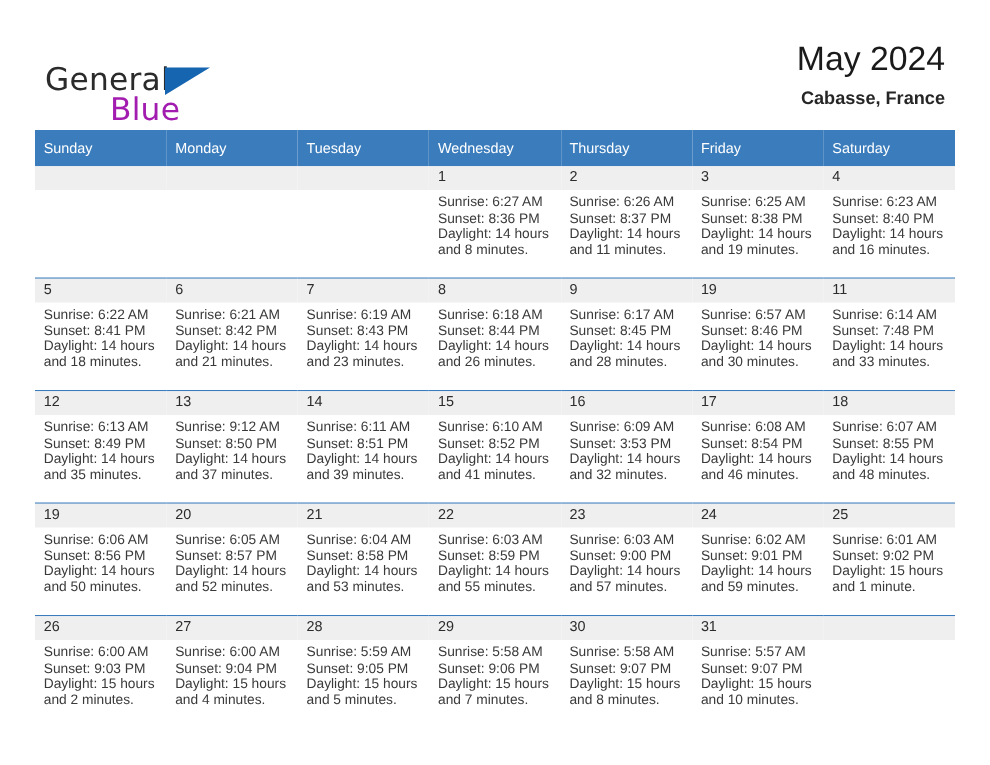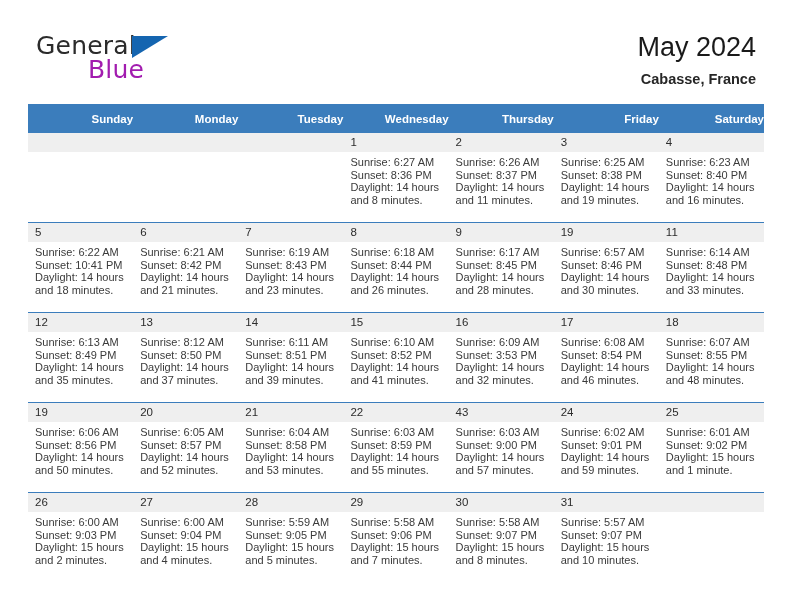--- a/index.html
+++ b/index.html
@@ -25,21 +25,21 @@
   .topbar {
     position: absolute;
     left: 0;
     top: 0;
     width: 792px;
     height: 104px;
   }
   .brand {
     position: absolute;
     left: 36px;
-    top: 31px;
+    top: 49px;
     width: 230px;
     height: 58px;
   }
   .brand-general {
     position: absolute;
     left: 0;
     top: 0;
     font-size: 25px;
     letter-spacing: 0.2px;
     color: #2b2b2b;
@@ -97,22 +97,22 @@
   }
   table.cal {
     border-collapse: collapse;
     table-layout: fixed;
     width: 736px;
   }
   table.cal th {
     background: #3b7dbc;
     color: #ffffff;
     font-size: 11.5px;
-    font-weight: 700;
-    text-align: right;
+    font-weight: 400;
+    text-align: left;
     padding: 5px 0 5px 7px;
     height: 19px;
     line-height: 14px;
     border: none;
   }
   table.cal td {
     vertical-align: top;
     padding: 0;
     width: 105.14px;
     border: none;
@@ -265,21 +265,21 @@
                 </div>
               </div>
             </td>
           </tr>
           <tr class="week-2">
             <td>
               <div class="cell">
                 <div class="daynum-band">5</div>
                 <div class="cell-body">
                   <div>Sunrise: 6:22 AM</div>
-                  <div>Sunset: 10:41 PM</div>
+                  <div>Sunset: 8:41 PM</div>
                   <div>Daylight: 14 hours</div>
                   <div>and 18 minutes.</div>
                 </div>
               </div>
             </td>
             <td>
               <div class="cell">
                 <div class="daynum-band">6</div>
                 <div class="cell-body">
                   <div>Sunrise: 6:21 AM</div>
@@ -331,21 +331,21 @@
                   <div>Daylight: 14 hours</div>
                   <div>and 30 minutes.</div>
                 </div>
               </div>
             </td>
             <td>
               <div class="cell">
                 <div class="daynum-band">11</div>
                 <div class="cell-body">
                   <div>Sunrise: 6:14 AM</div>
-                  <div>Sunset: 8:48 PM</div>
+                  <div>Sunset: 7:48 PM</div>
                   <div>Daylight: 14 hours</div>
                   <div>and 33 minutes.</div>
                 </div>
               </div>
             </td>
           </tr>
           <tr class="week-3">
             <td>
               <div class="cell">
                 <div class="daynum-band">12</div>
@@ -354,21 +354,21 @@
                   <div>Sunset: 8:49 PM</div>
                   <div>Daylight: 14 hours</div>
                   <div>and 35 minutes.</div>
                 </div>
               </div>
             </td>
             <td>
               <div class="cell">
                 <div class="daynum-band">13</div>
                 <div class="cell-body">
-                  <div>Sunrise: 8:12 AM</div>
+                  <div>Sunrise: 9:12 AM</div>
                   <div>Sunset: 8:50 PM</div>
                   <div>Daylight: 14 hours</div>
                   <div>and 37 minutes.</div>
                 </div>
               </div>
             </td>
             <td>
               <div class="cell">
                 <div class="daynum-band">14</div>
                 <div class="cell-body">
@@ -464,21 +464,21 @@
                 <div class="cell-body">
                   <div>Sunrise: 6:03 AM</div>
                   <div>Sunset: 8:59 PM</div>
                   <div>Daylight: 14 hours</div>
                   <div>and 55 minutes.</div>
                 </div>
               </div>
             </td>
             <td>
               <div class="cell">
-                <div class="daynum-band">43</div>
+                <div class="daynum-band">23</div>
                 <div class="cell-body">
                   <div>Sunrise: 6:03 AM</div>
                   <div>Sunset: 9:00 PM</div>
                   <div>Daylight: 14 hours</div>
                   <div>and 57 minutes.</div>
                 </div>
               </div>
             </td>
             <td>
               <div class="cell">

